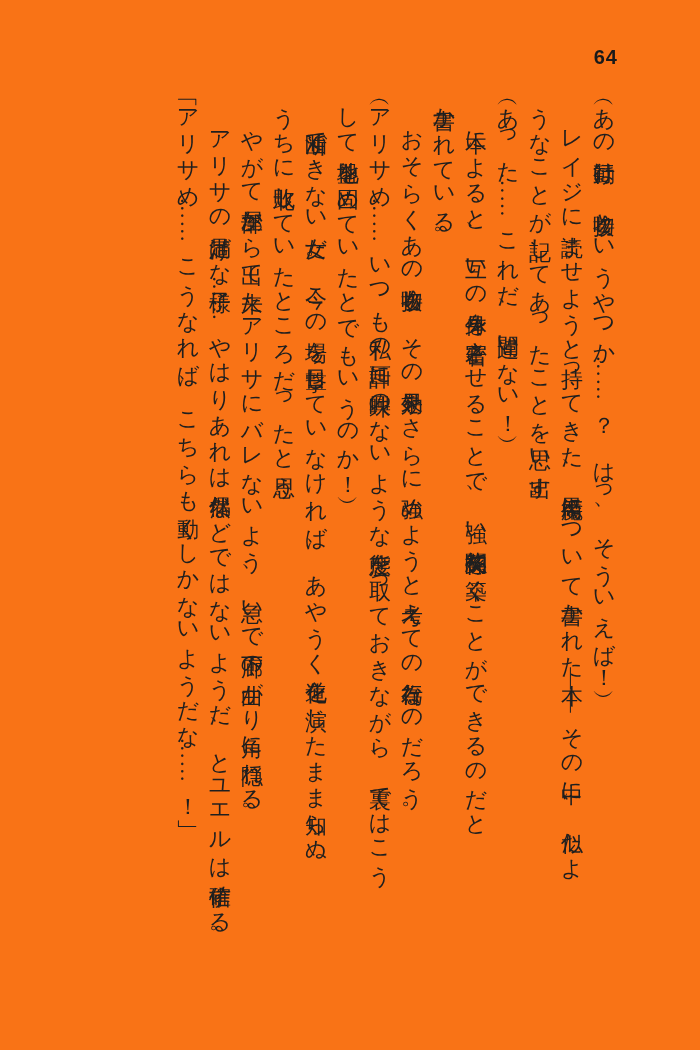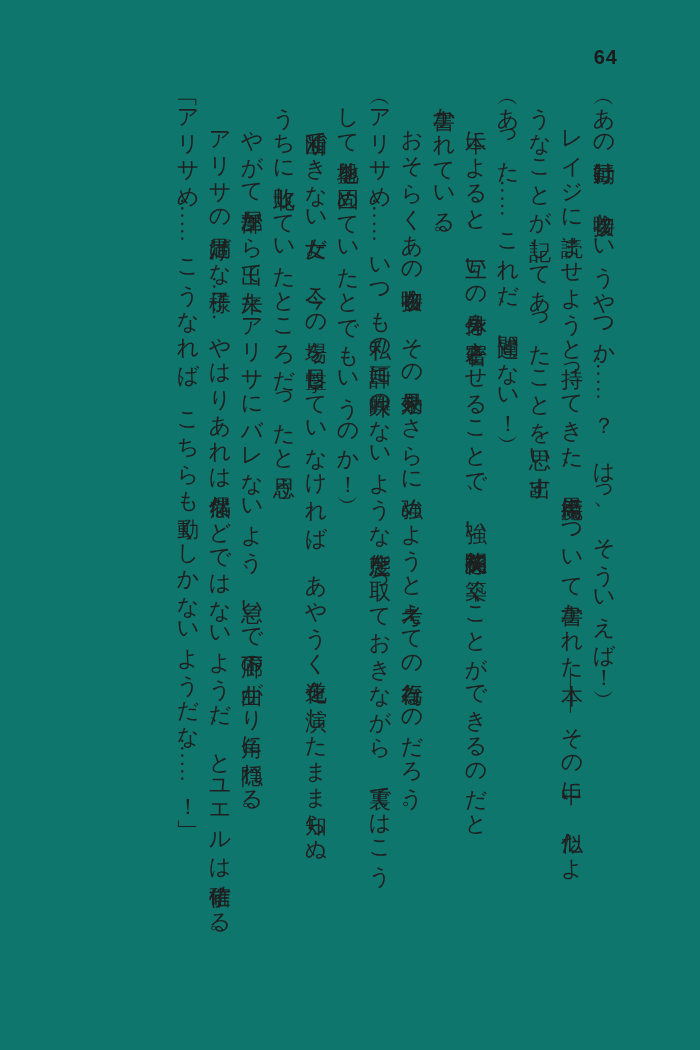--- a/index.html
+++ b/index.html
@@ -4,21 +4,21 @@
 <style>
   html, body {
     margin: 0;
     padding: 0;
     background: #ffffff;
   }
   .page {
     position: relative;
     width: 700px;
     height: 1050px;
-    background: #0f766e;
+    background: #f97316;
     overflow: hidden;
     font-family: "Liberation Serif", "DejaVu Serif", serif;
   }
   .page-number {
     position: absolute;
     top: 46px;
     right: 82px;
     font-family: "Liberation Sans", "DejaVu Sans", sans-serif;
     font-size: 20px;
     font-weight: 600;

